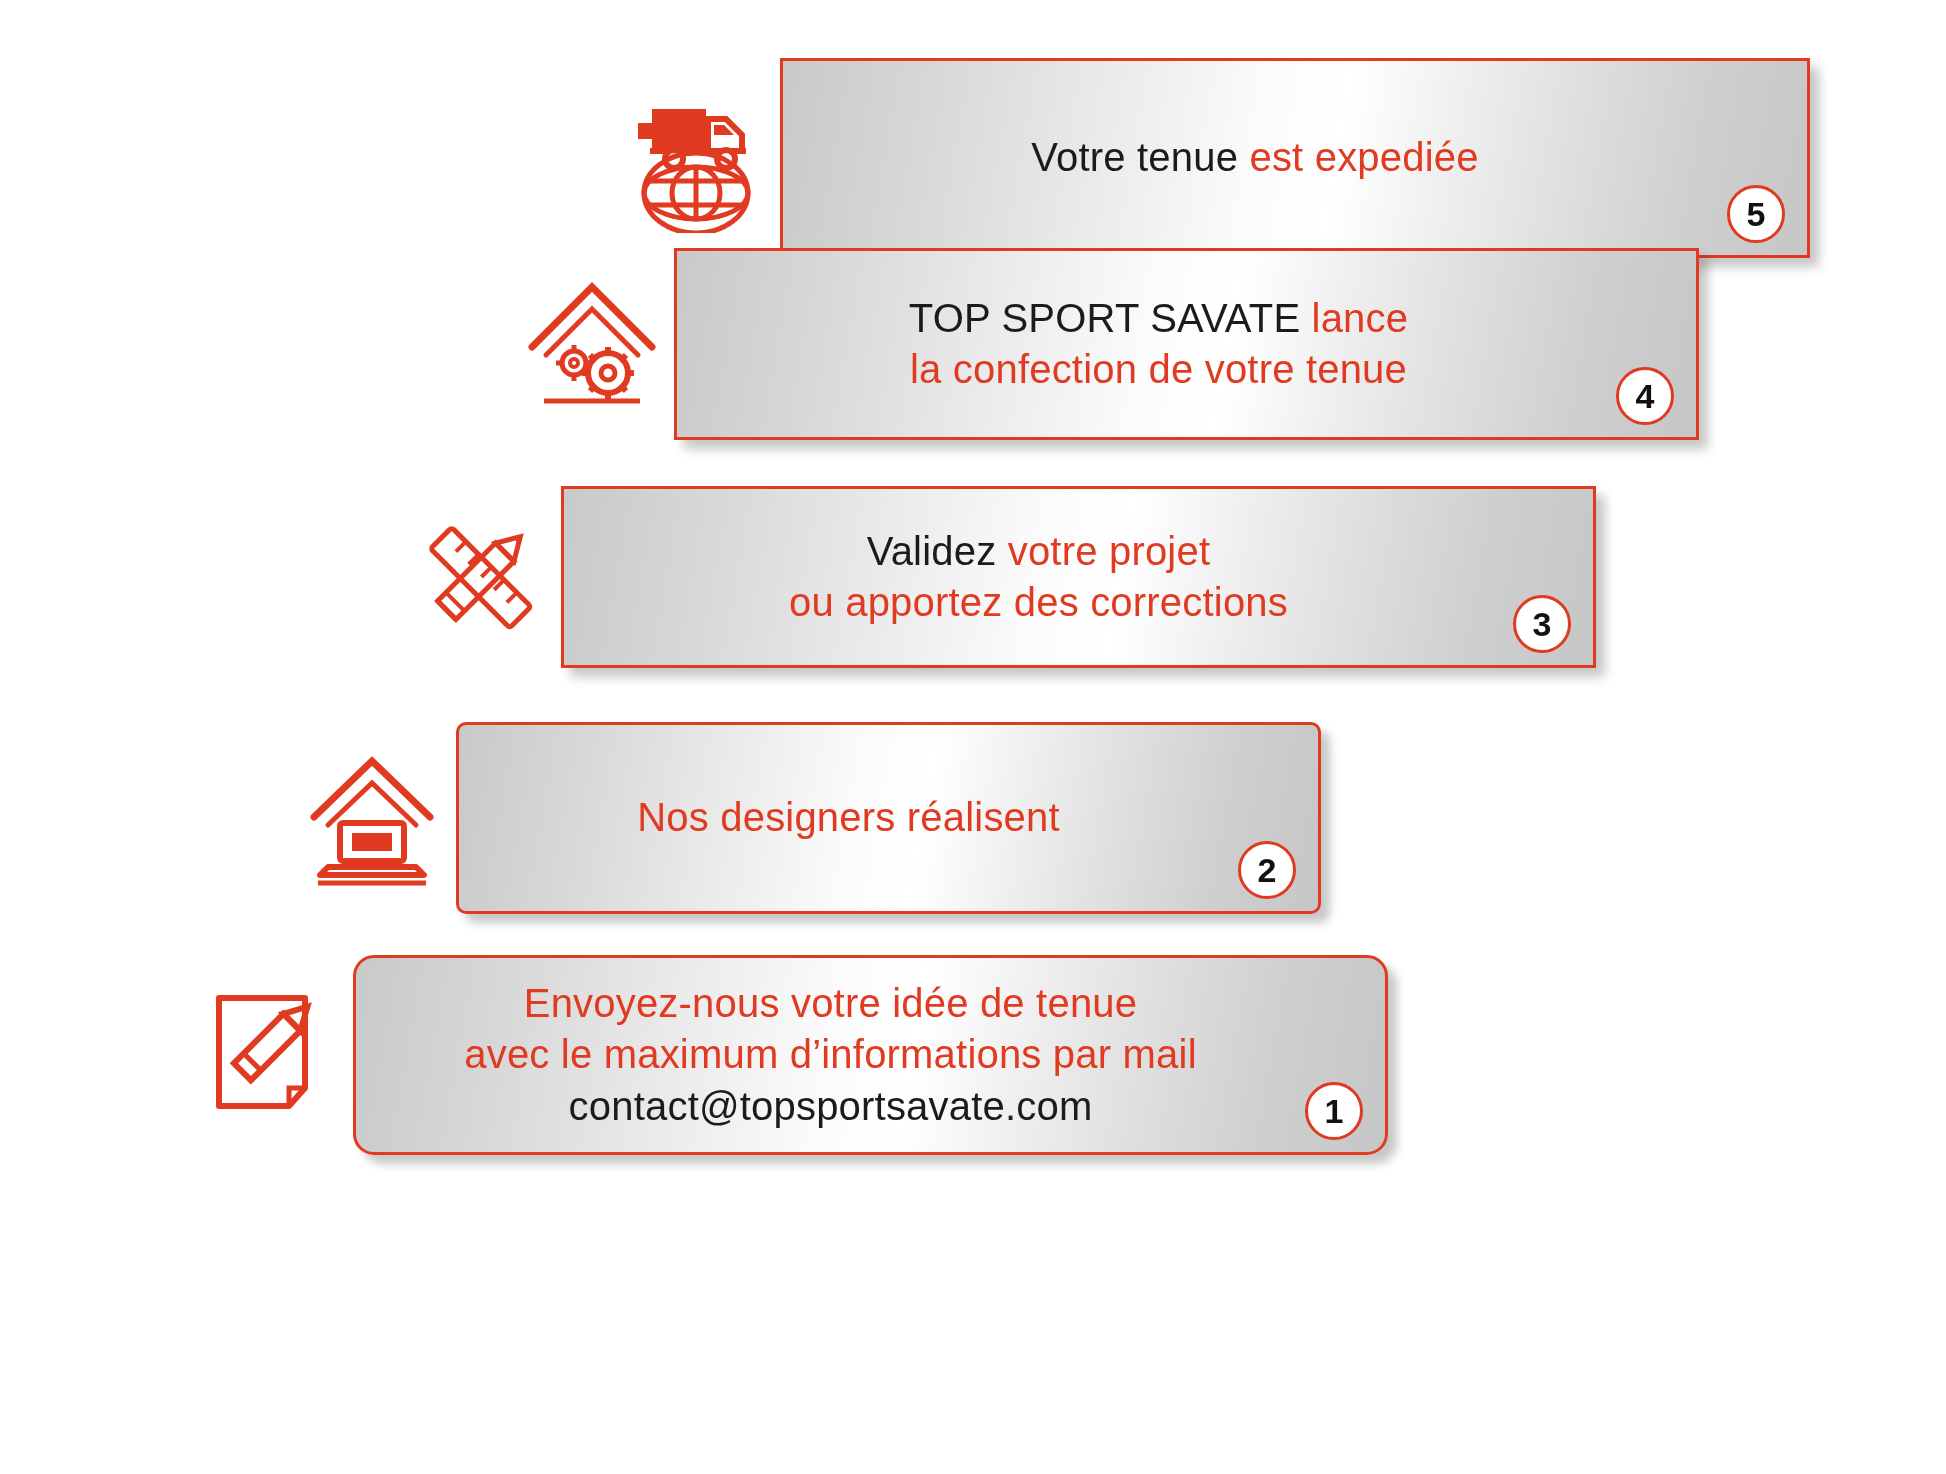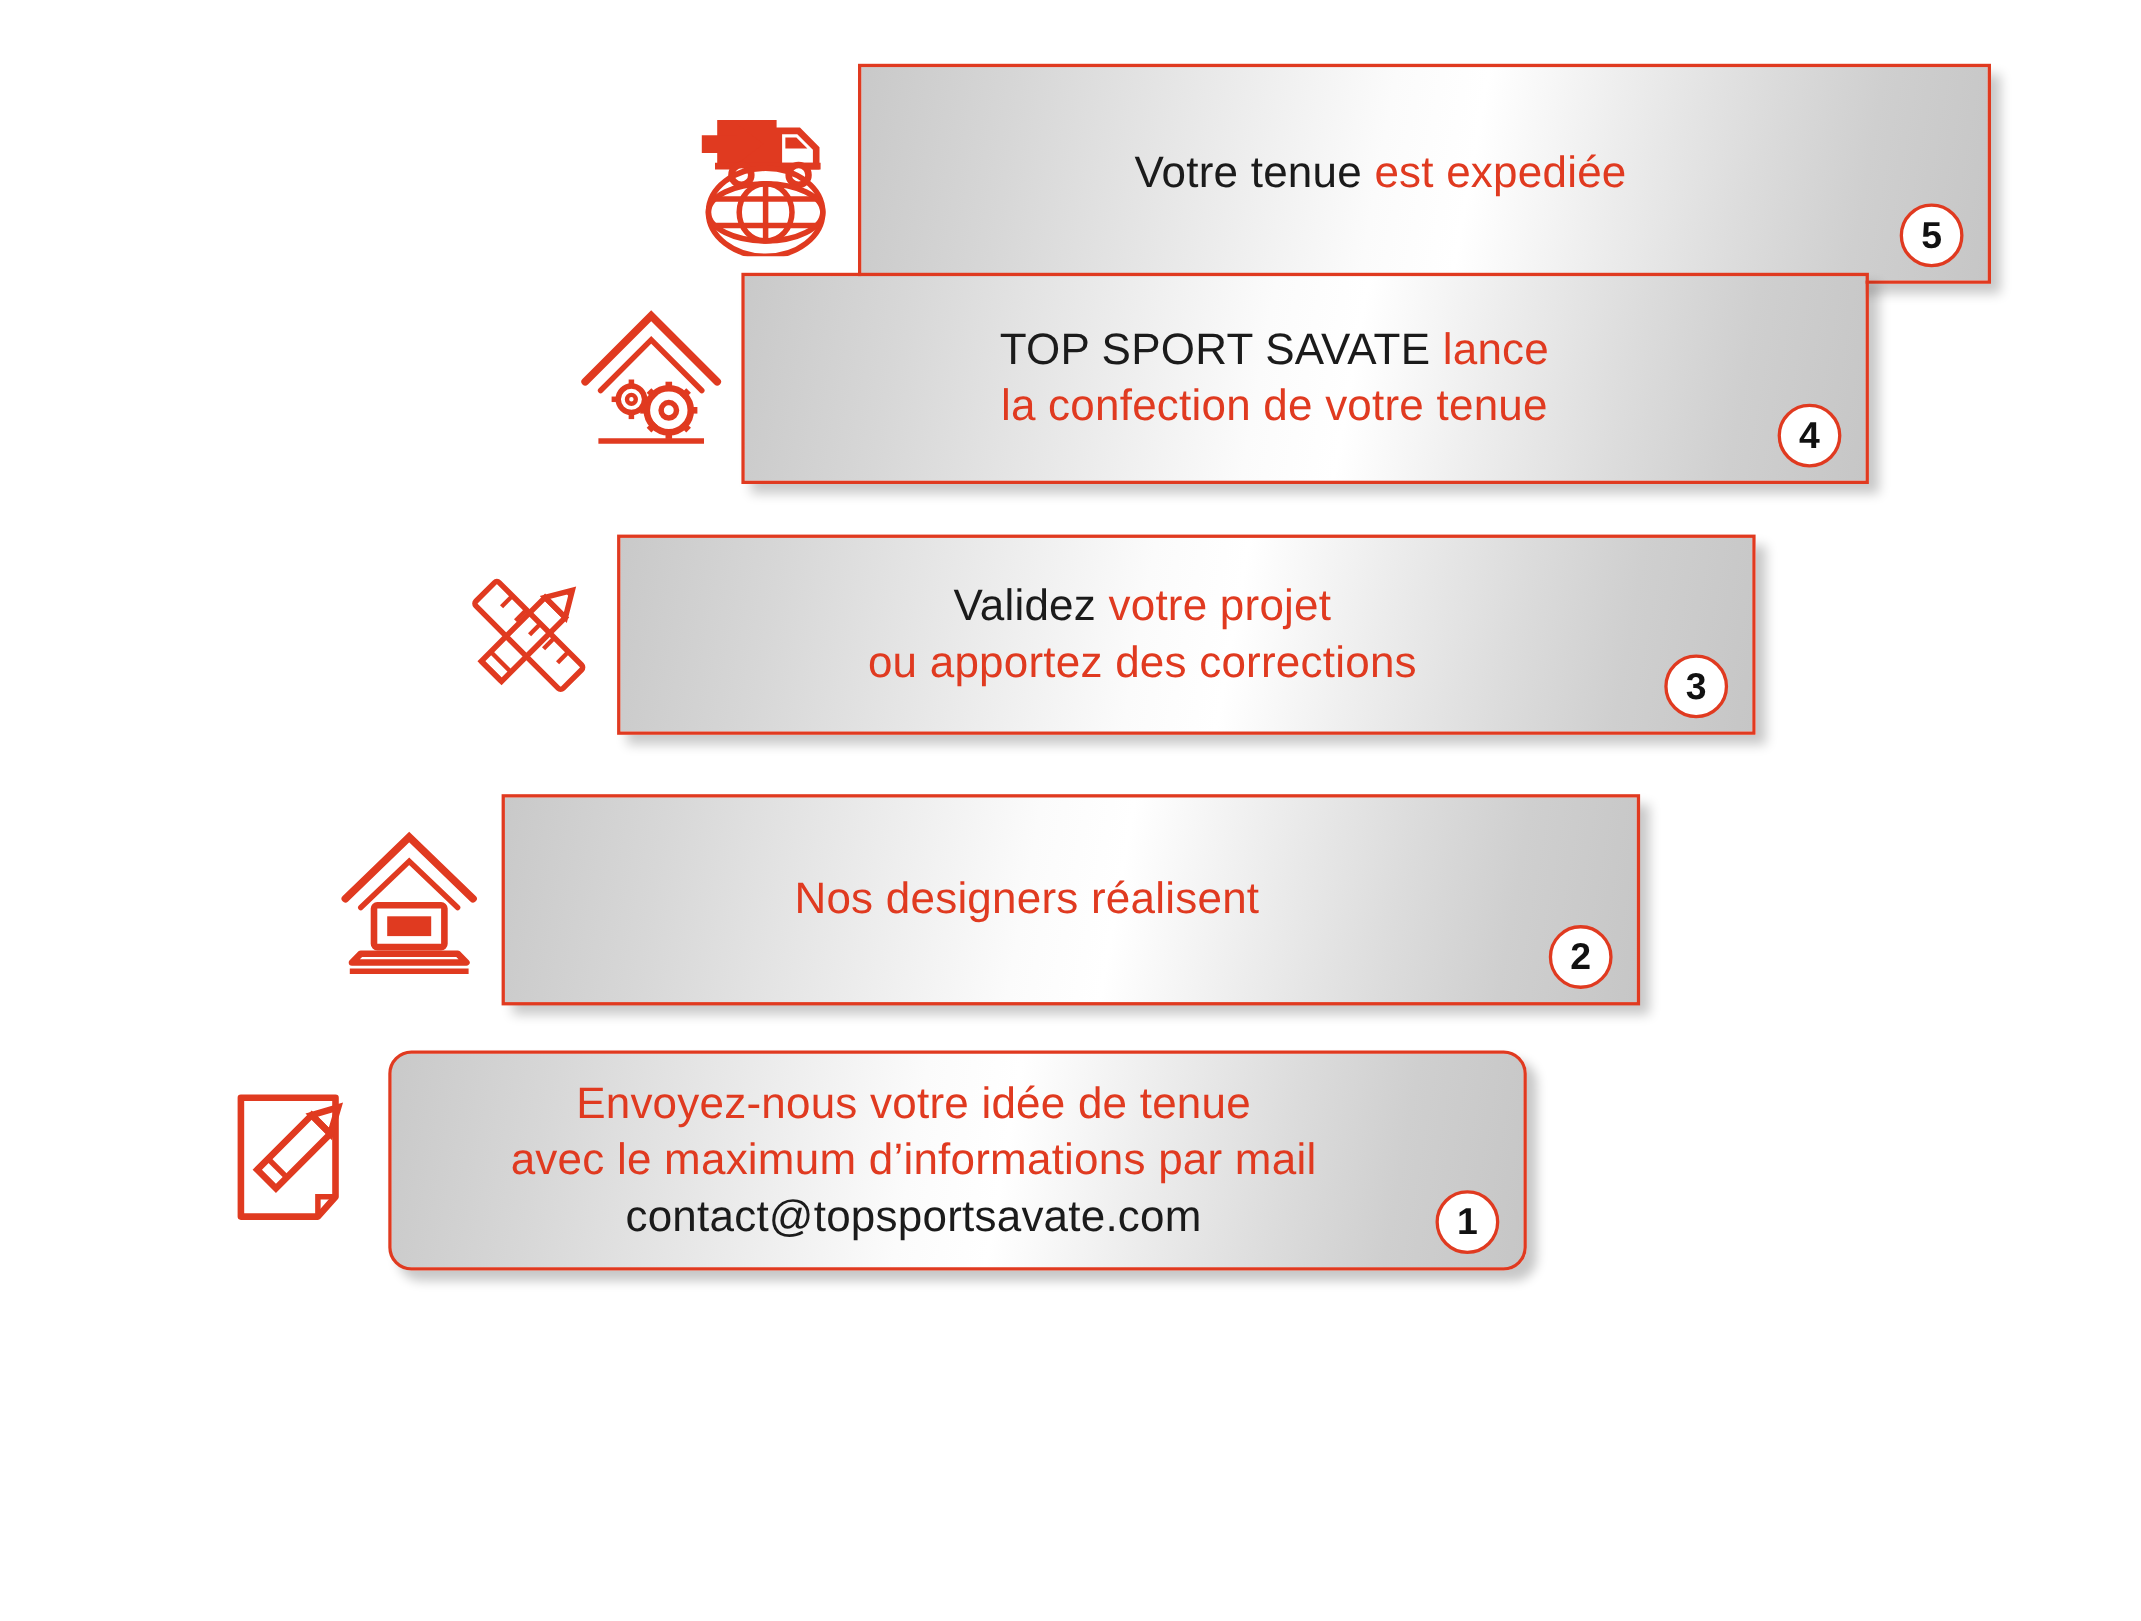--- a/index.html
+++ b/index.html
@@ -89,21 +89,21 @@
   #step-5 { left: 620px;  top: 14px; margin-top: 44px; }
   #step-5 .bar { width: 1030px; height: 200px; }
 
   #step-4 { left: 510px;  top: 248px; }
   #step-4 .bar { width: 1025px; height: 192px; padding-left: 24px; }
 
   #step-3 { left: 395px;  top: 486px; }
   #step-3 .bar { width: 1035px; height: 182px; }
 
   #step-2 { left: 290px;  top: 722px; }
-  #step-2 .bar { width: 1035px; height: 192px; }
+  #step-2 .bar { width: 865px; height: 192px; border-radius: 10px; }
 
   #step-1 { left: 185px;  top: 955px; }
   #step-1 .bar { width: 1035px; height: 200px; border-radius: 21px; }
 
   #step-5 .step-icon { margin-right: -10px; }
   #step-4 .step-icon { margin-right: -6px; }
   #step-3 .step-icon { margin-right: -4px; }
   #step-2 .step-icon { margin-right: -4px; }
   #step-1 .step-icon { margin-right: -2px; }
 </style>

